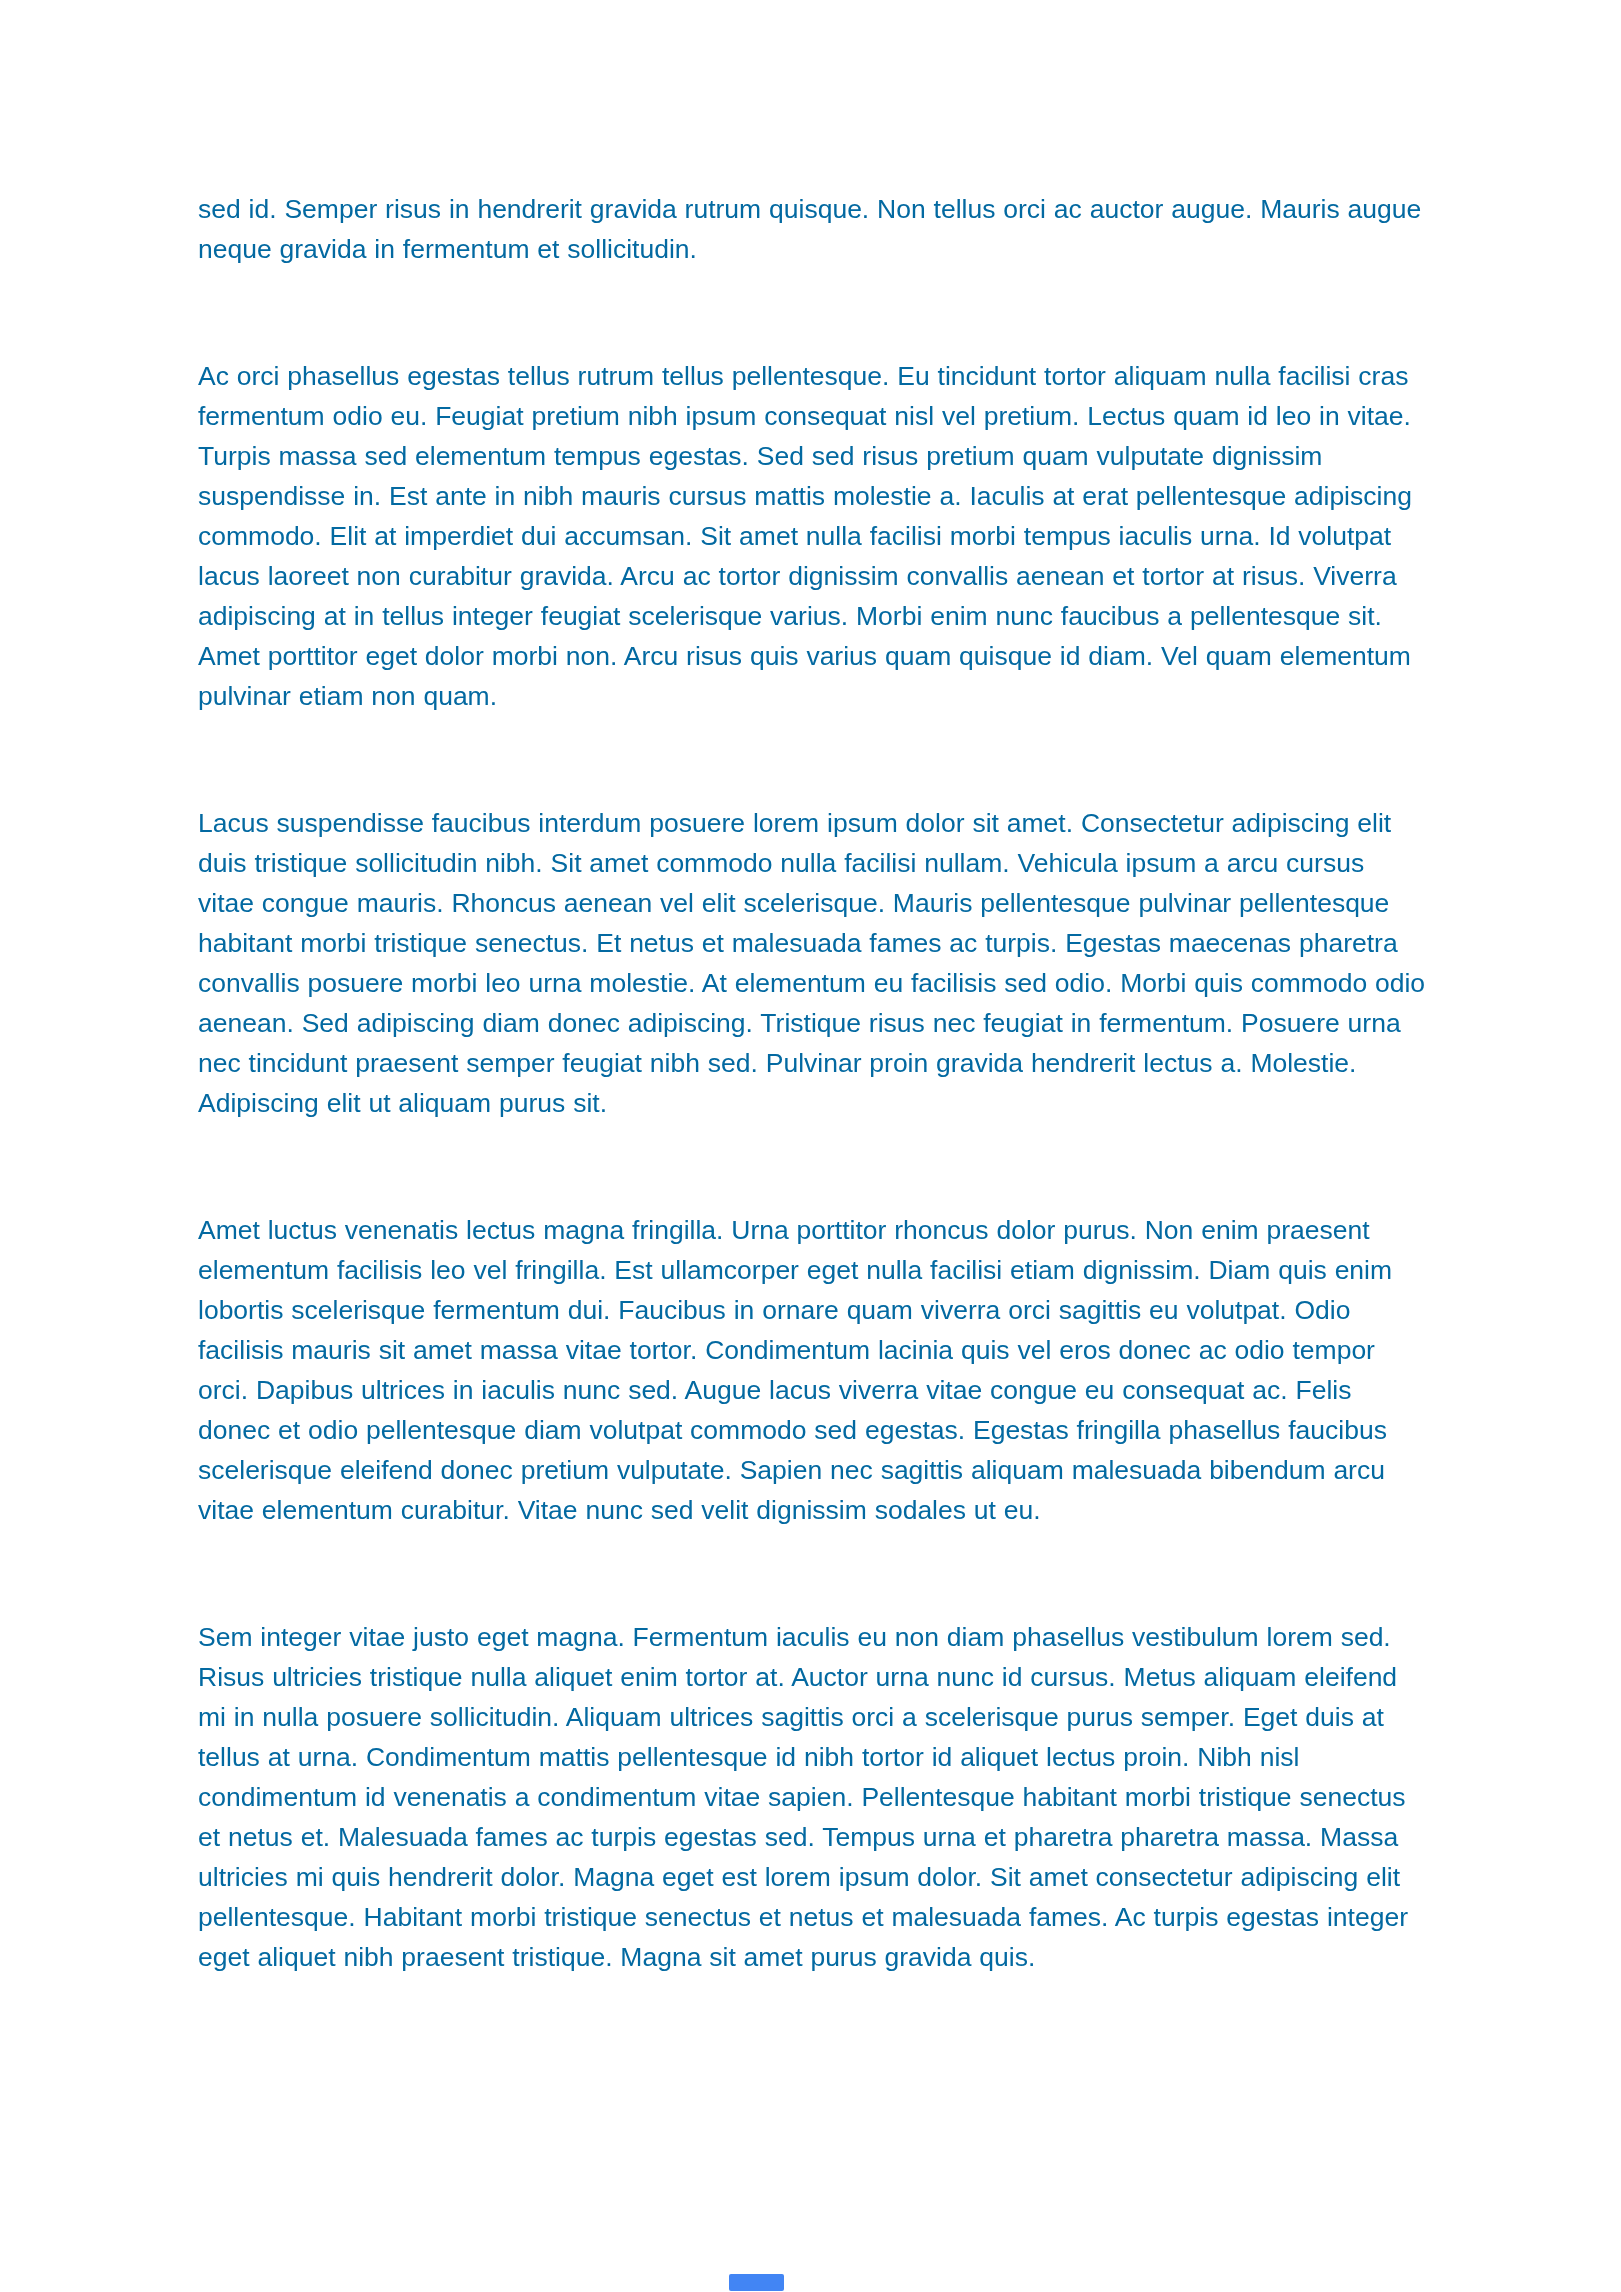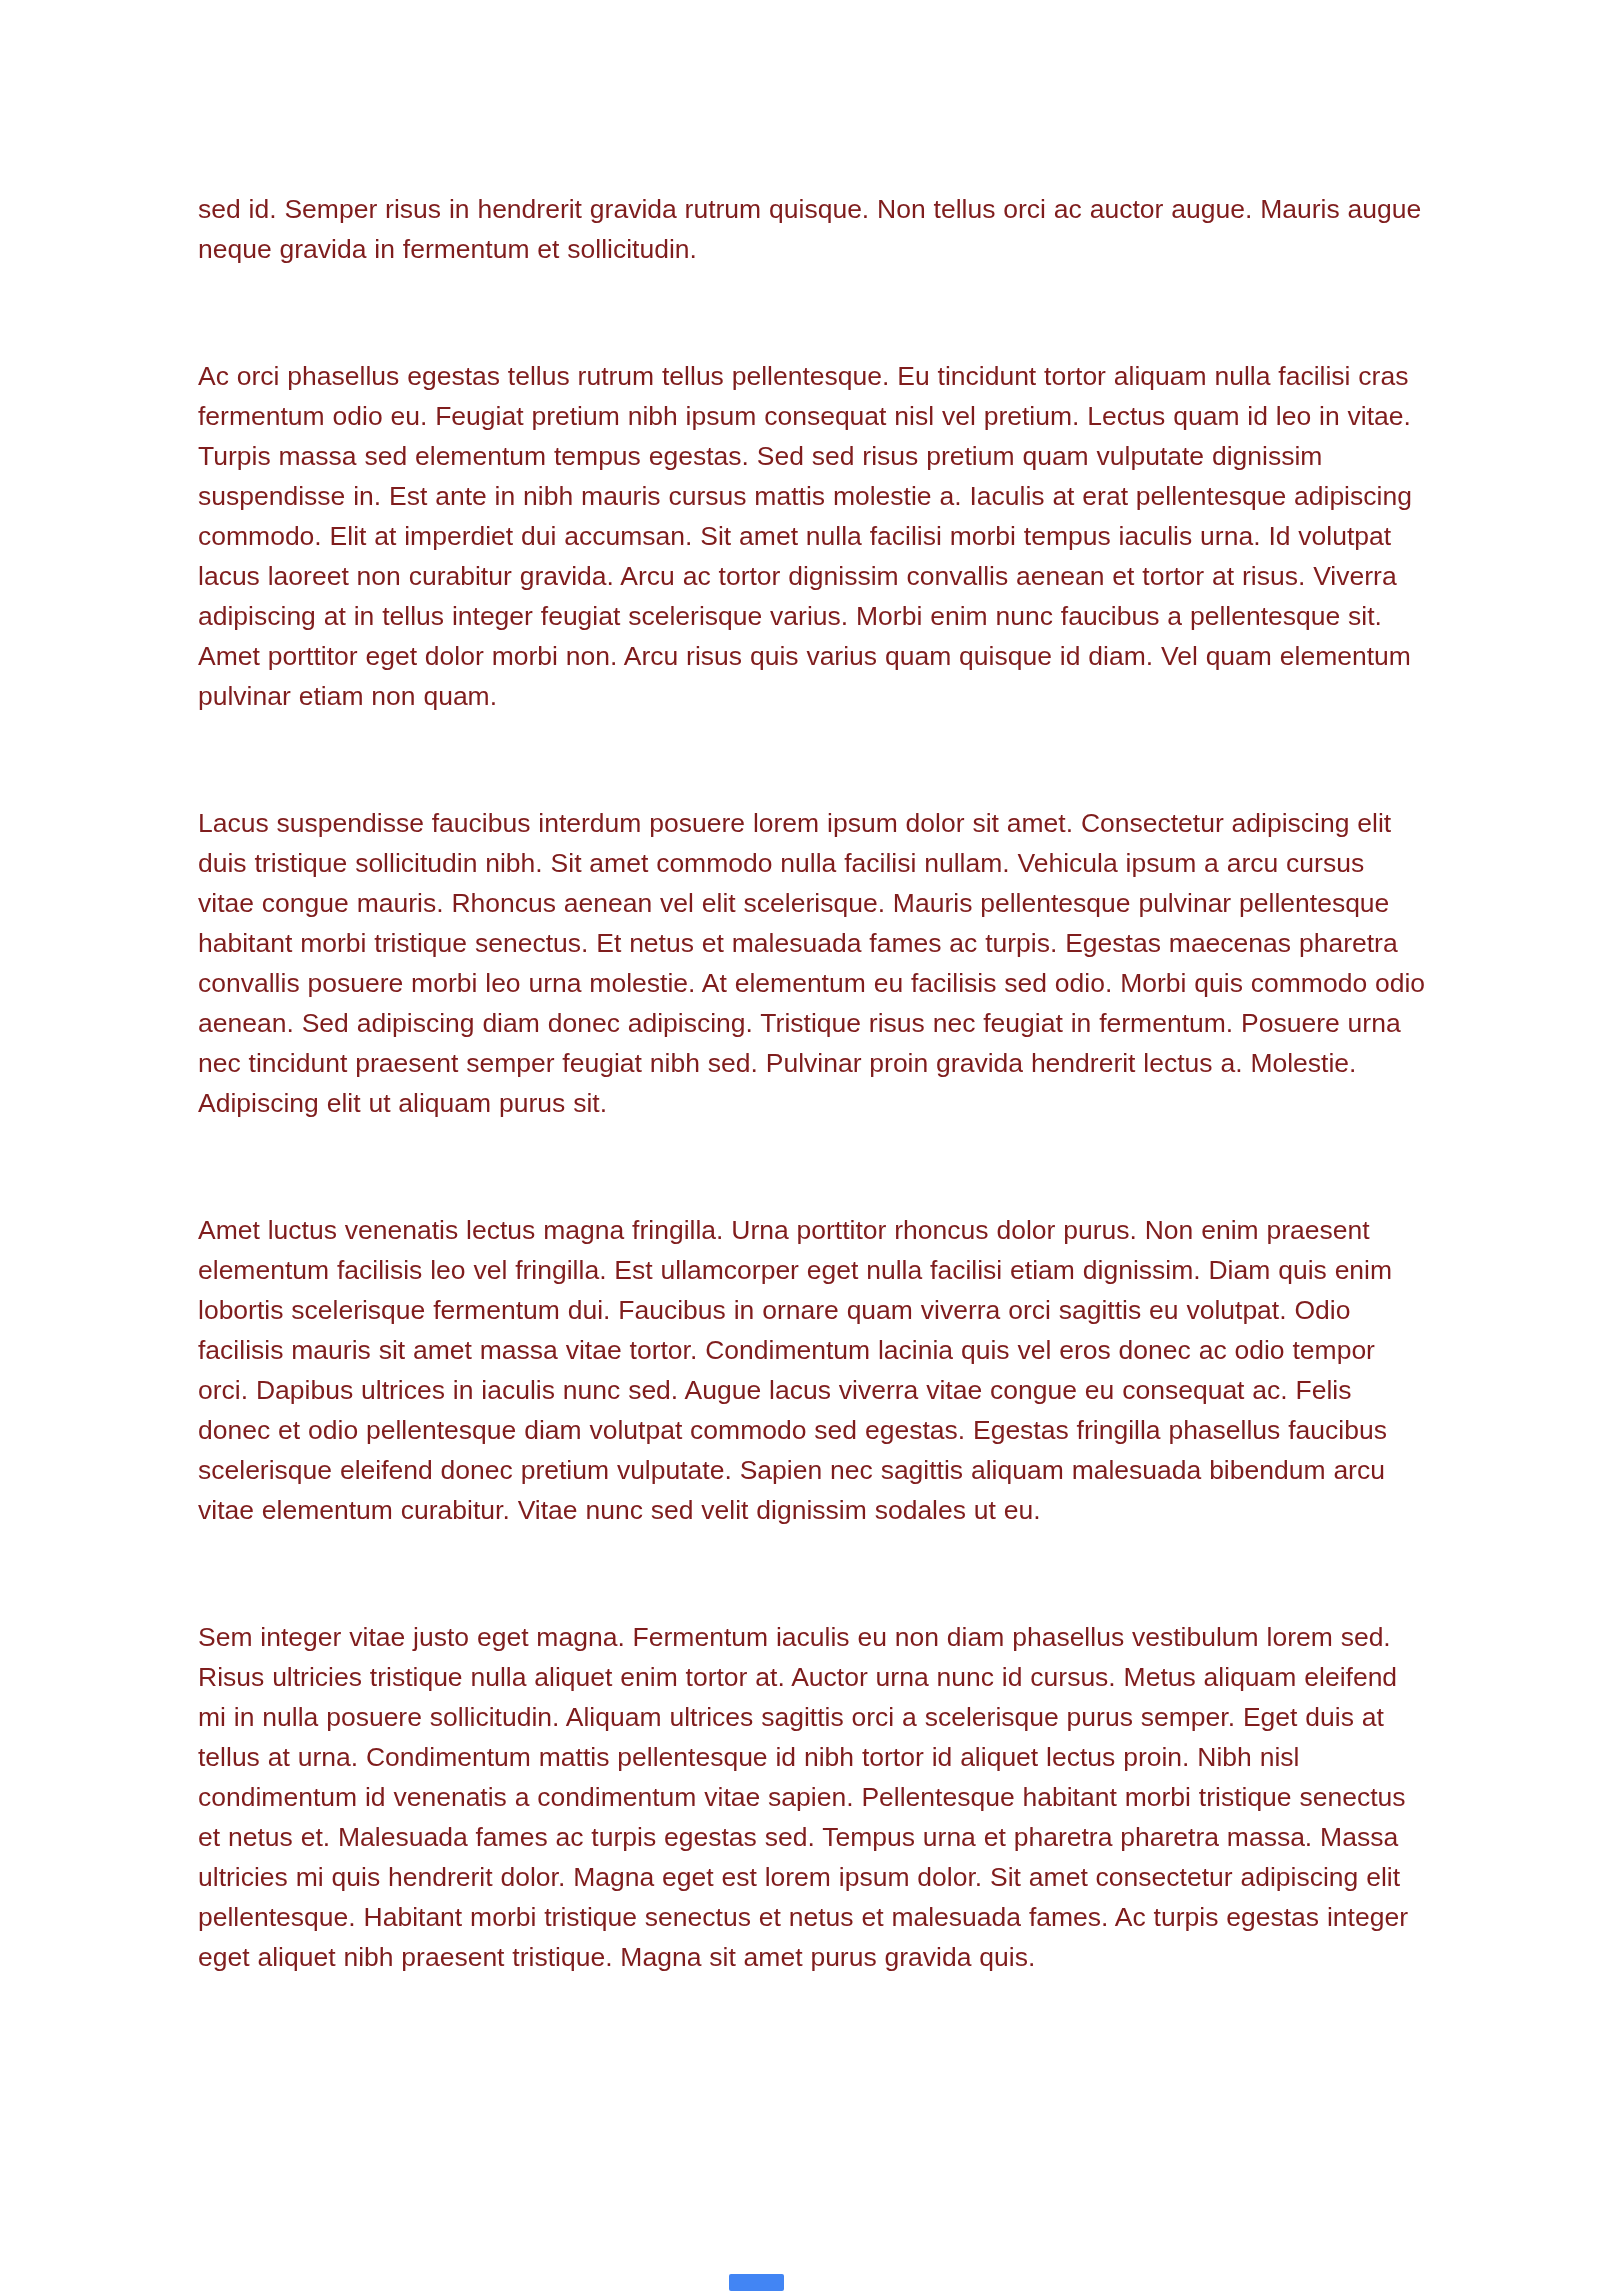--- a/index.html
+++ b/index.html
@@ -39,21 +39,21 @@
     bottom: 2px;
     width: 55px;
     height: 16.7px;
     border-radius: 2px;
   }
 </style>
 </head>
 <body>
 
 <div class="page" style="background: rgb(255, 255, 255);">
-  <div class="content" style="color: #7f1d1d;">
+  <div class="content" style="color: #0369a1;">
     <p>sed id. Semper risus in hendrerit gravida rutrum quisque. Non tellus orci ac auctor augue. Mauris augue neque gravida in fermentum et sollicitudin.</p>
     <p>Ac orci phasellus egestas tellus rutrum tellus pellentesque. Eu tincidunt tortor aliquam nulla facilisi cras fermentum odio eu. Feugiat pretium nibh ipsum consequat nisl vel pretium. Lectus quam id leo in vitae. Turpis massa sed elementum tempus egestas. Sed sed risus pretium quam vulputate dignissim suspendisse in. Est ante in nibh mauris cursus mattis molestie a. Iaculis at erat pellentesque adipiscing commodo. Elit at imperdiet dui accumsan. Sit amet nulla facilisi morbi tempus iaculis urna. Id volutpat lacus laoreet non curabitur gravida. Arcu ac tortor dignissim convallis aenean et tortor at risus. Viverra adipiscing at in tellus integer feugiat scelerisque varius. Morbi enim nunc faucibus a pellentesque sit. Amet porttitor eget dolor morbi non. Arcu risus quis varius quam quisque id diam. Vel quam elementum pulvinar etiam non quam.</p>
     <p>Lacus suspendisse faucibus interdum posuere lorem ipsum dolor sit amet. Consectetur adipiscing elit duis tristique sollicitudin nibh. Sit amet commodo nulla facilisi nullam. Vehicula ipsum a arcu cursus vitae congue mauris. Rhoncus aenean vel elit scelerisque. Mauris pellentesque pulvinar pellentesque habitant morbi tristique senectus. Et netus et malesuada fames ac turpis. Egestas maecenas pharetra convallis posuere morbi leo urna molestie. At elementum eu facilisis sed odio. Morbi quis commodo odio aenean. Sed adipiscing diam donec adipiscing. Tristique risus nec feugiat in fermentum. Posuere urna nec tincidunt praesent semper feugiat nibh sed. Pulvinar proin gravida hendrerit lectus a. Molestie. Adipiscing elit ut aliquam purus sit.</p>
     <p>Amet luctus venenatis lectus magna fringilla. Urna porttitor rhoncus dolor purus. Non enim praesent elementum facilisis leo vel fringilla. Est ullamcorper eget nulla facilisi etiam dignissim. Diam quis enim lobortis scelerisque fermentum dui. Faucibus in ornare quam viverra orci sagittis eu volutpat. Odio facilisis mauris sit amet massa vitae tortor. Condimentum lacinia quis vel eros donec ac odio tempor orci. Dapibus ultrices in iaculis nunc sed. Augue lacus viverra vitae congue eu consequat ac. Felis donec et odio pellentesque diam volutpat commodo sed egestas. Egestas fringilla phasellus faucibus scelerisque eleifend donec pretium vulputate. Sapien nec sagittis aliquam malesuada bibendum arcu vitae elementum curabitur. Vitae nunc sed velit dignissim sodales ut eu.</p>
     <p>Sem integer vitae justo eget magna. Fermentum iaculis eu non diam phasellus vestibulum lorem sed. Risus ultricies tristique nulla aliquet enim tortor at. Auctor urna nunc id cursus. Metus aliquam eleifend mi in nulla posuere sollicitudin. Aliquam ultrices sagittis orci a scelerisque purus semper. Eget duis at tellus at urna. Condimentum mattis pellentesque id nibh tortor id aliquet lectus proin. Nibh nisl condimentum id venenatis a condimentum vitae sapien. Pellentesque habitant morbi tristique senectus et netus et. Malesuada fames ac turpis egestas sed. Tempus urna et pharetra pharetra massa. Massa ultricies mi quis hendrerit dolor. Magna eget est lorem ipsum dolor. Sit amet consectetur adipiscing elit pellentesque. Habitant morbi tristique senectus et netus et malesuada fames. Ac turpis egestas integer eget aliquet nibh praesent tristique. Magna sit amet purus gravida quis.</p>
   </div>
   <div class="blue-indicator" style="background: rgb(66, 133, 244);"></div>
 </div>
 
 

